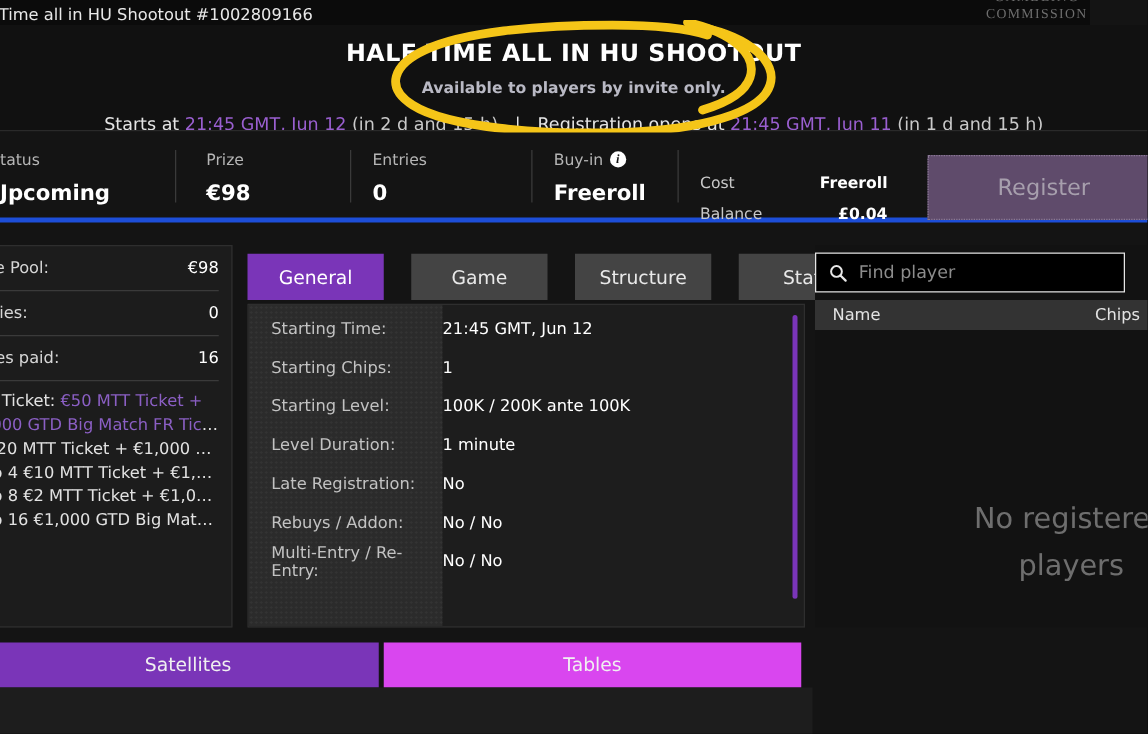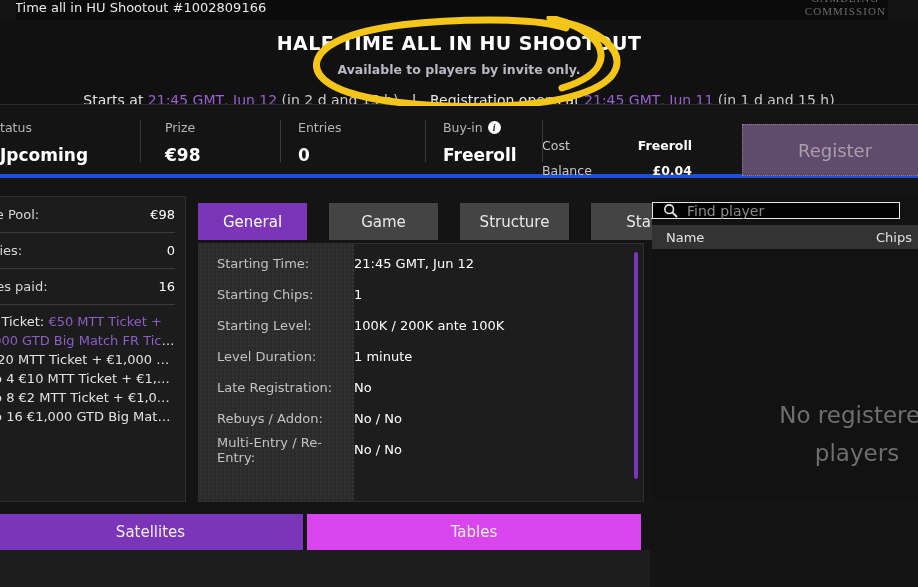--- a/index.html
+++ b/index.html
@@ -6,23 +6,23 @@
   html, body {
     width: 918px; height: 587px;
     background: #0d0d0d;
     font-family: "DejaVu Sans", "Liberation Sans", sans-serif;
     overflow: hidden;
   }
   #app { position: relative; width: 918px; height: 587px; background: #141414; }
 
   
   .titlebar {
-    position: absolute; left: 16px; top: 0; width: 872px; height: 20px;
+    position: absolute; left: 0; top: 0; width: 872px; height: 20px;
     background: #0b0b0b; color: #e8e8e8; font-size: 13px;
-    display: flex; align-items: flex-start; overflow: hidden;
+    display: flex; align-items: flex-end; overflow: hidden;
   }
   .titlebar .t-text { white-space: nowrap; margin-left: -1px; }
   .gc-logo {
     position: absolute; right: 2px; top: -8px;
     text-align: center; color: #6d6d6d;
     font-size: 11px; letter-spacing: 1.1px; line-height: 13px;
     font-family: "Liberation Serif", serif;
   }
 
   
@@ -126,21 +126,21 @@
     position: absolute; right: 5px; top: 8px; width: 4px; height: 227px;
     background: #7a35b8; border-radius: 2px;
   }
 
   
   .rightpanel {
     position: absolute; left: 652px; top: 196px; width: 288px; height: 306px;
     background: #121212;
   }
   .search-wrap {
-    position: relative; margin: 6px 0 0 0; width: 248px; height: 17px;
+    position: relative; margin: 6px 0 0 0; width: 248px; height: 32px;
     background: #000000; border: 1px solid #e6e6e6;
     display: flex; align-items: center; padding-left: 10px; gap: 9px;
   }
   .search-wrap .ph { color: #8c8c8c; font-size: 14px; }
   .table-head {
     margin-top: 6px; width: 270px; height: 24px; background: #333333;
     display: flex; align-items: center; justify-content: space-between;
     padding: 0 10px 0 14px; font-size: 13px; color: #e3e3e3;
   }
   .empty-msg {
@@ -211,21 +211,21 @@
       <div class="val">0</div>
     </div>
     <div class="stat" style="width:117px;padding-left:18px;">
       <div class="sep-line"></div>
       <div class="lbl">
         <span>Buy-in</span>
         <span class="info-icon">i</span>
       </div>
       <div class="val">Freeroll</div>
     </div>
-    <div class="stat" style="width:190px;">
+    <div class="stat" style="width:190px;padding-left:18px;">
       <div class="sep-line"></div>
       <div class="cost-block">
         <div class="row">
           <span>Cost</span>
           <span class="v">Freeroll</span>
         </div>
         <div class="row">
           <span>Balance</span>
           <span class="v">£0.04</span>
         </div>

